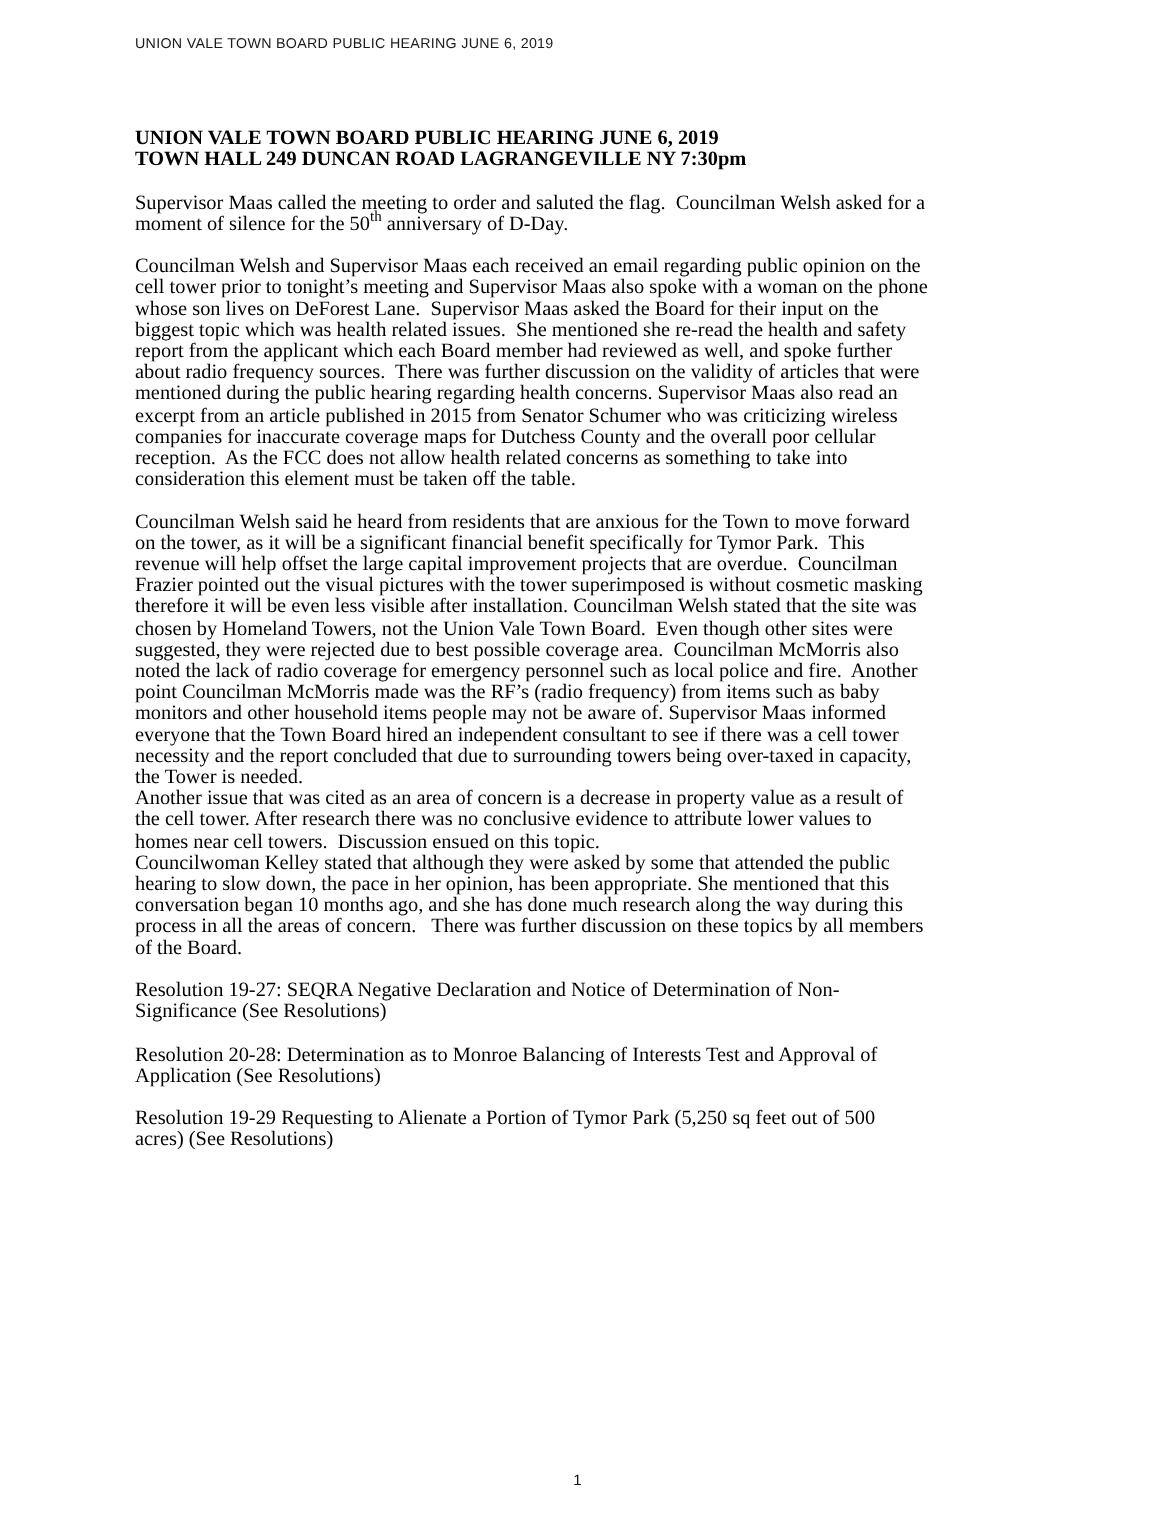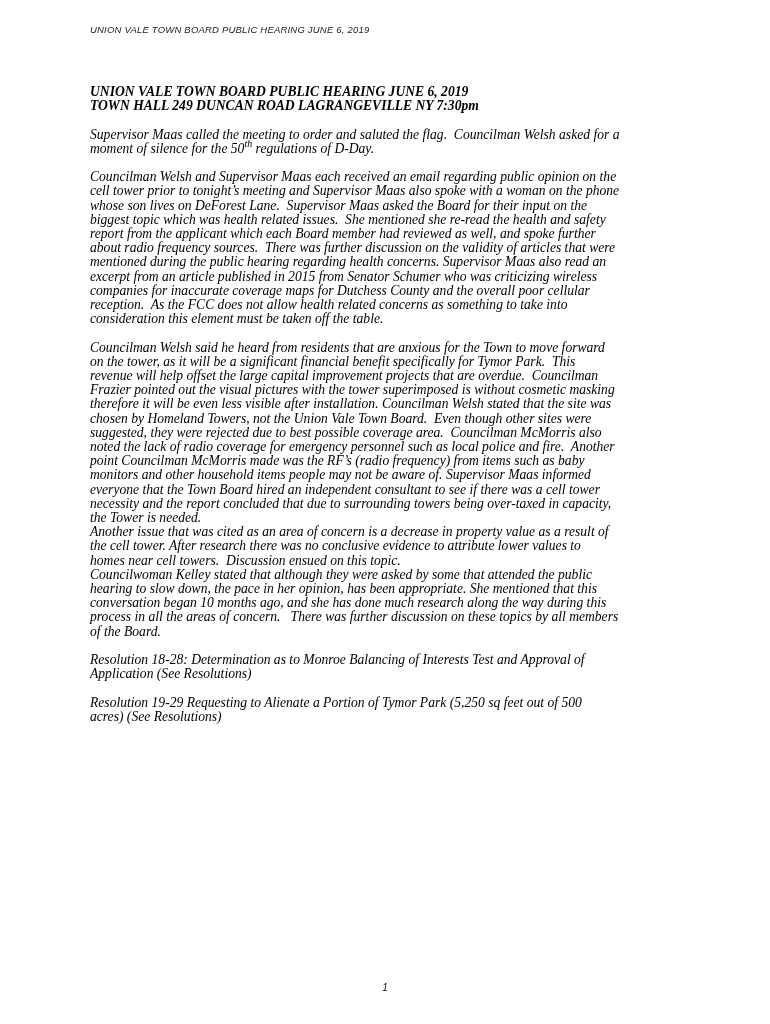--- a/index.html
+++ b/index.html
@@ -5,21 +5,20 @@
   html, body { margin: 0; padding: 0; background: #e8e8e8; }
   .page {
     position: relative;
     width: 770px;
     height: 1024px;
     background: #ffffff;
     font-family: "Liberation Serif", serif;
     color: #000000;
     overflow: hidden;
     margin: 0 auto;
-    font-style: italic;
   }
   .running-header {
     position: absolute;
     left: 90px;
     top: 24px;
     font-family: "Liberation Sans", sans-serif;
     font-size: 9.5px;
     letter-spacing: 0.2px;
     color: #1a1a1a;
     white-space: nowrap;
@@ -59,21 +58,21 @@
   <div class="running-header">UNION VALE TOWN BOARD PUBLIC HEARING JUNE 6, 2019</div>
 
   <div class="content">
     <div class="para prelines bold">UNION VALE TOWN BOARD PUBLIC HEARING JUNE 6, 2019
 TOWN HALL 249 DUNCAN ROAD LAGRANGEVILLE NY 7:30pm</div>
 
     <div class="para">
       </div>
 
     <div class="para"><span class="prelines">Supervisor Maas called the meeting to order and saluted the flag.  Councilman Welsh asked for a
-moment of silence for the 50</span><span class="sup">th</span><span> regulations of D-Day.</span></div>
+moment of silence for the 50</span><span class="sup">th</span><span> anniversary of D-Day.</span></div>
 
 
     <div class="para prelines">Councilman Welsh and Supervisor Maas each received an email regarding public opinion on the
 cell tower prior to tonight’s meeting and Supervisor Maas also spoke with a woman on the phone
 whose son lives on DeForest Lane.  Supervisor Maas asked the Board for their input on the
 biggest topic which was health related issues.  She mentioned she re-read the health and safety
 report from the applicant which each Board member had reviewed as well, and spoke further
 about radio frequency sources.  There was further discussion on the validity of articles that were
 mentioned during the public hearing regarding health concerns. Supervisor Maas also read an
 excerpt from an article published in 2015 from Senator Schumer who was criticizing wireless
@@ -97,22 +96,24 @@
 Another issue that was cited as an area of concern is a decrease in property value as a result of
 the cell tower. After research there was no conclusive evidence to attribute lower values to
 homes near cell towers.  Discussion ensued on this topic.
 Councilwoman Kelley stated that although they were asked by some that attended the public
 hearing to slow down, the pace in her opinion, has been appropriate. She mentioned that this
 conversation began 10 months ago, and she has done much research along the way during this
 process in all the areas of concern.   There was further discussion on these topics by all members
 of the Board.</div>
 
 
+    <div class="para prelines">Resolution 19-27: SEQRA Negative Declaration and Notice of Determination of Non-
+Significance (See Resolutions)</div>
 
-    <div class="para prelines">Resolution 18-28: Determination as to Monroe Balancing of Interests Test and Approval of
+    <div class="para prelines">Resolution 20-28: Determination as to Monroe Balancing of Interests Test and Approval of
 Application (See Resolutions)</div>
 
     <div class="para prelines">Resolution 19-29 Requesting to Alienate a Portion of Tymor Park (5,250 sq feet out of 500
 acres) (See Resolutions)</div>
   </div>
 
   <div class="page-number">1</div>
 </div>
 
 </body></html>

